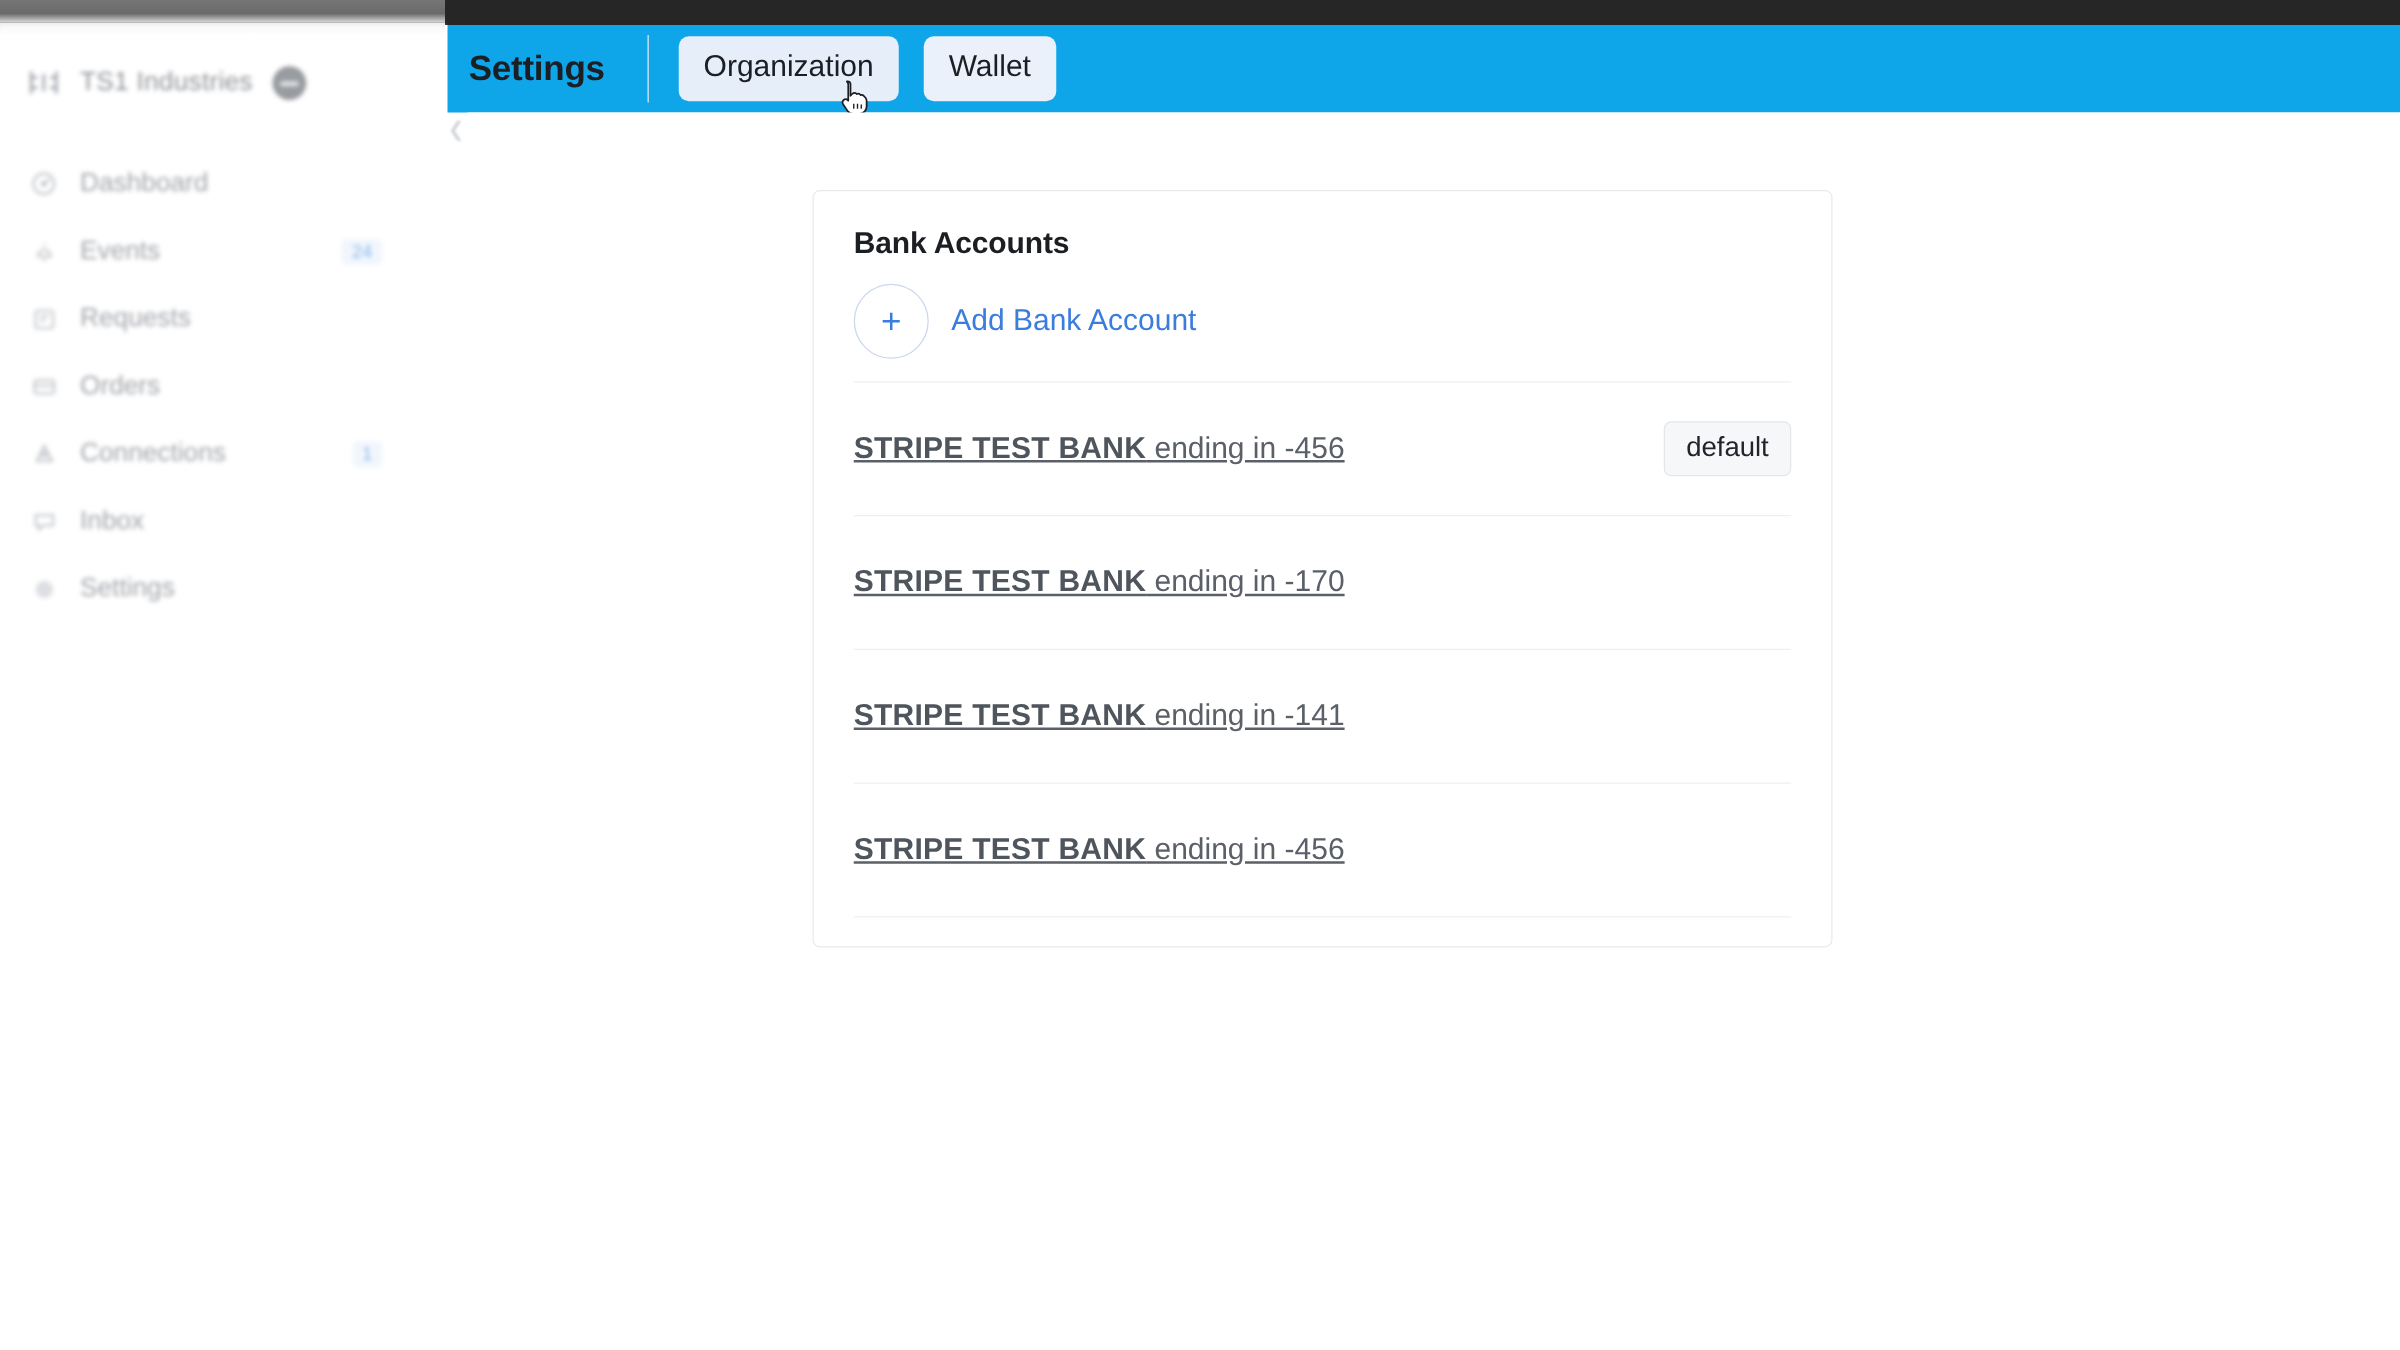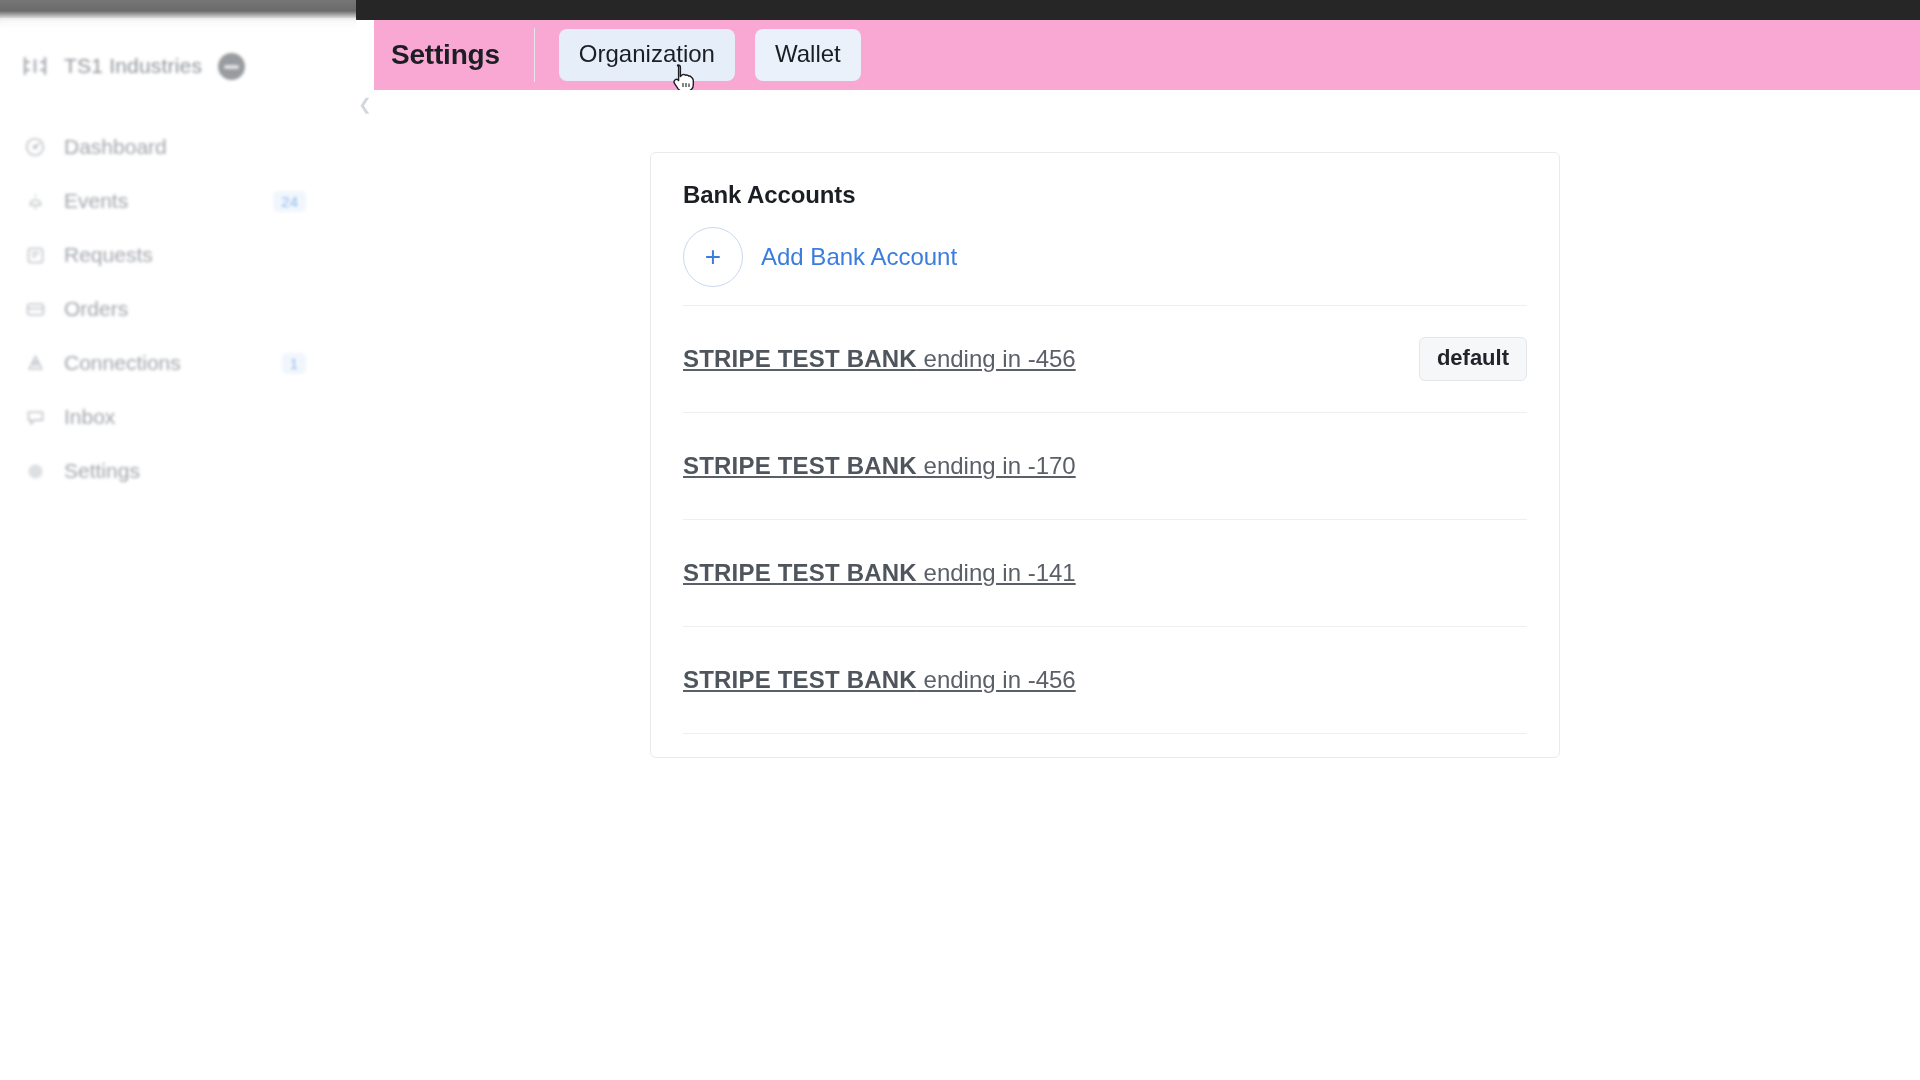--- a/index.html
+++ b/index.html
@@ -39,39 +39,39 @@
 
   
   .collapse-handle {
     position:absolute; left:352px; top:84px; width:26px; height:40px;
     display:flex; align-items:center; justify-content:center;
     color:#d4d7db; font-size:16px; filter: blur(.7px);
   }
 
   
   .header {
-    position:absolute; top:20px; left:374px; right:0; height:70px;
-    background:#f9a8d4; display:flex; align-items:center; padding-left:17px;
+    position:absolute; top:20px; left:358px; right:0; height:70px;
+    background:#0ea5e9; display:flex; align-items:center; padding-left:17px;
   }
   .page-title { font-size:28px; font-weight:700; color:#1b1f24; letter-spacing:-.2px; }
   .header-divider { width:1px; height:54px; background:#e6e8eb; margin:0 24px 0 34px; }
   .tabs { display:flex; align-items:center; gap:20px; }
   .tab {
     font-size:24px; color:#1b1f24; background:#eaf1fb;
     border-radius:8px; padding:11px 20px 13px 20px; white-space:nowrap;
     position:relative;
   }
   .tab.is-hover { background:#e6eefa; }
 
   .cursor { position:absolute; left:670px; top:63px; width:26px; height:30px; }
 
   
   .content { position:absolute; top:90px; left:374px; right:0; bottom:0; background:#fff; }
   .card {
-    position:absolute; left:276px; top:62px; width:910px;
+    position:absolute; left:276px; top:62px; width:816px;
     background:#fff; border:1px solid #e8eaed; border-radius:6px;
     padding:28px 32px 0 32px;
   }
   .card-title { font-size:24px; font-weight:700; color:#1b1f24; letter-spacing:-.1px; }
 
   .add-row { display:flex; align-items:center; height:96px; }
   .add-circle {
     width:60px; height:60px; border-radius:50%; border:1px solid #c9d8ee;
     display:flex; align-items:center; justify-content:center;
     color:#3b7ddd; font-size:28px; line-height:1; font-weight:400;
@@ -79,21 +79,21 @@
   .add-label { margin-left:18px; font-size:24px; color:#3b7ddd; }
 
   .acct-row {
     display:flex; align-items:center; justify-content:space-between;
     height:107px; border-top:1px solid #edeff1;
   }
   .acct-text { font-size:24px; color:#5b6068;text-decoration:underline; }
   .acct-text b { font-weight:700; color:#4f555d; letter-spacing:.2px; }
   .badge-default {
     font-size:22px; color:#21252b; background:#f6f7f8;
-    border:1px solid #e4e6e9; border-radius:6px; padding:7px 17px 9px 17px;font-weight:bold;
+    border:1px solid #e4e6e9; border-radius:6px; padding:7px 17px 9px 17px;
   }
   .card-foot { height:24px; border-top:1px solid #edeff1; }
 </style>
 </head>
 <body>
 
 <div id="app">
 
   <div class="topbar">
     <div class="topbar-left"></div>

